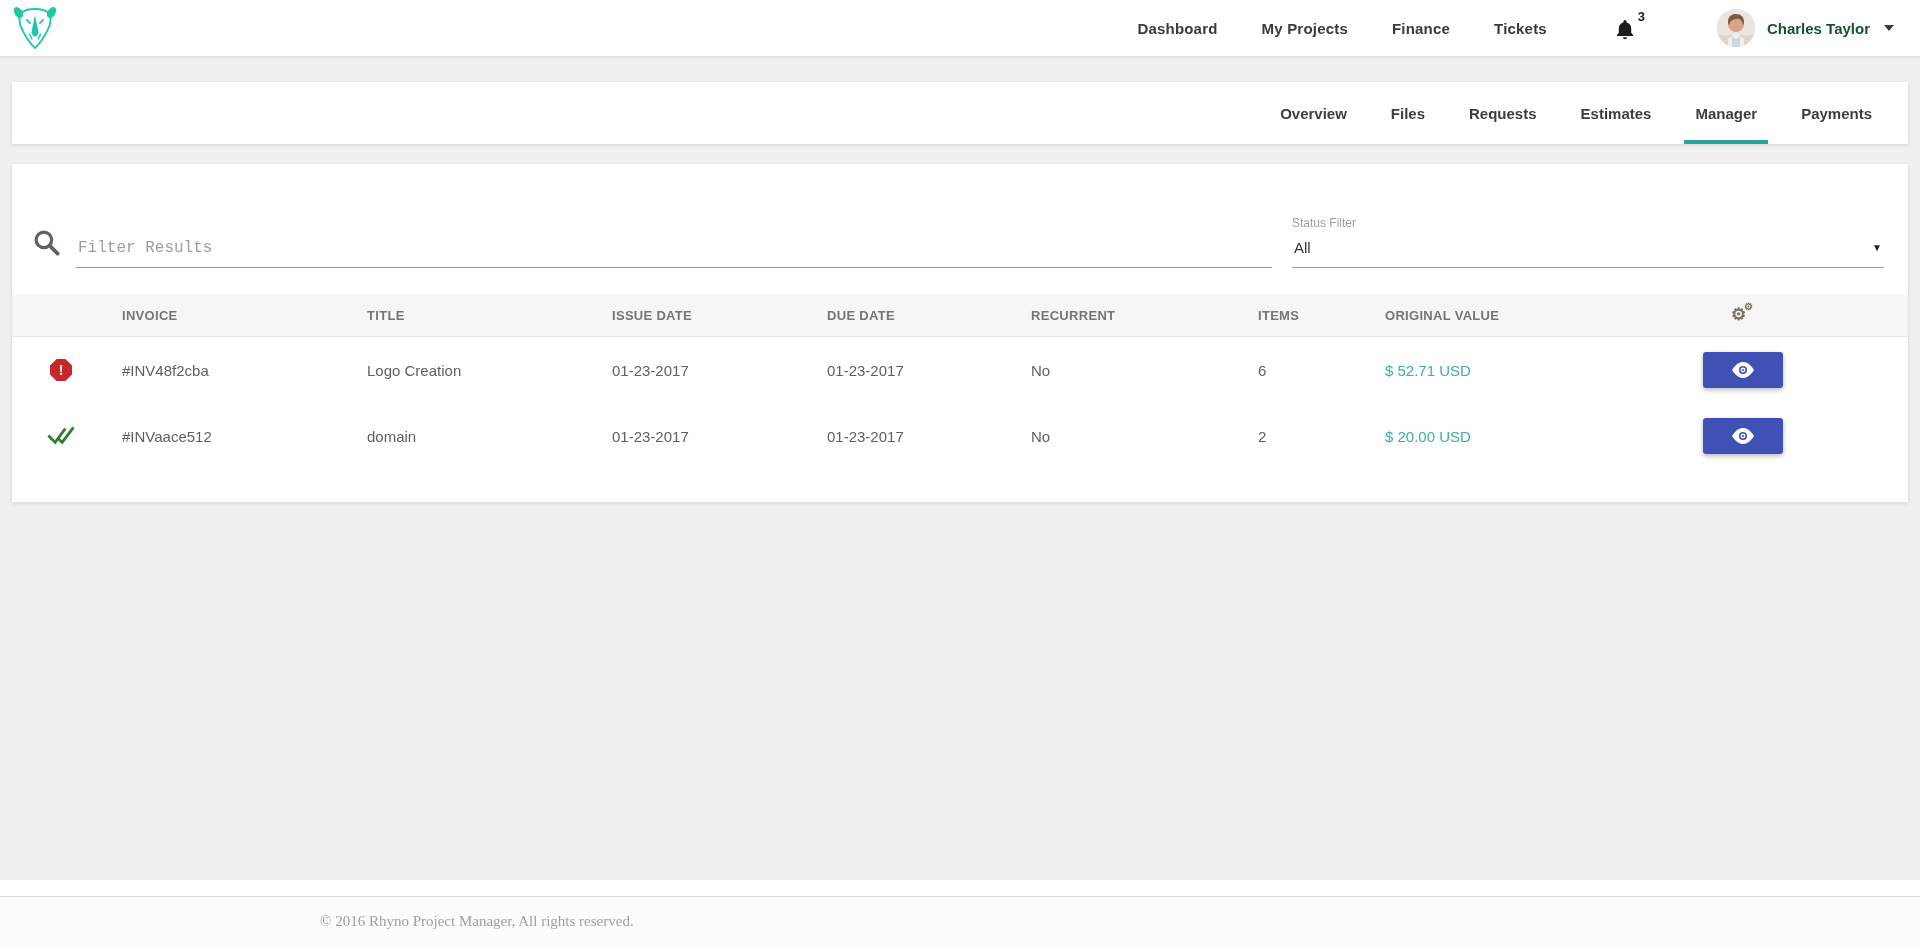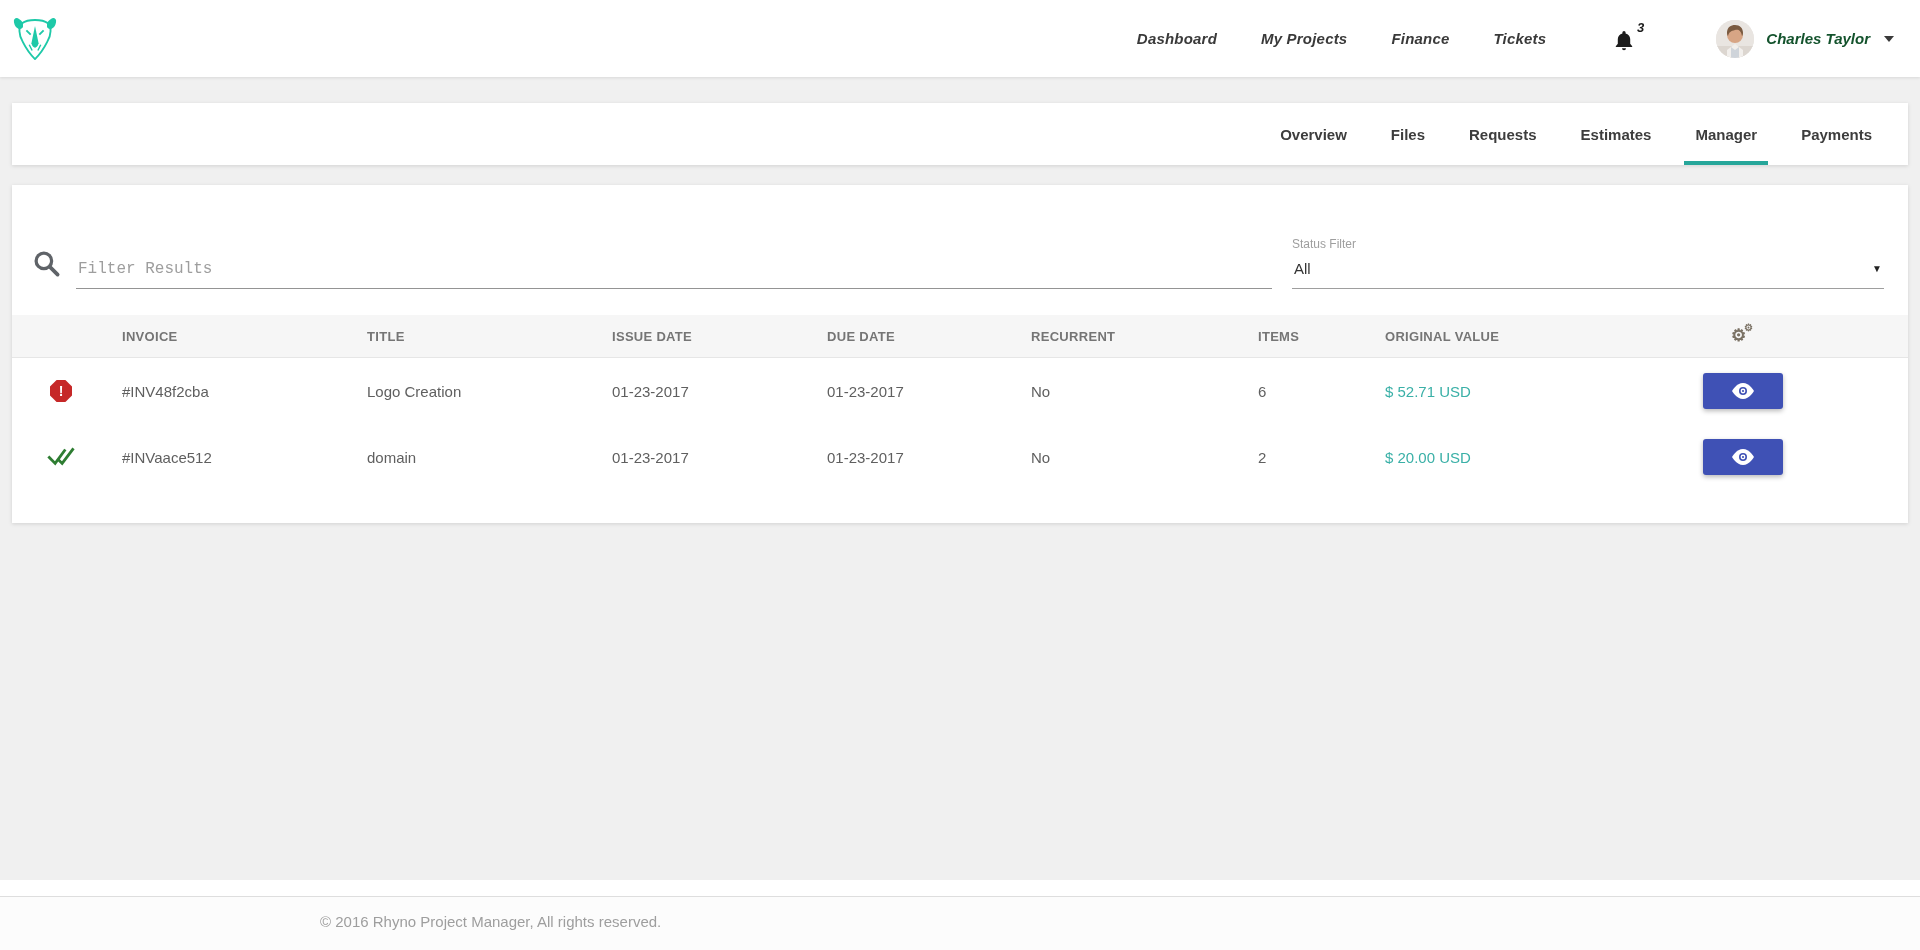--- a/index.html
+++ b/index.html
@@ -6,25 +6,25 @@
   html,body { width:1920px; height:950px; }
   body {
     font-family:"Liberation Sans", sans-serif;
     background:#f0f0f0;
     position:relative;
     overflow:hidden;
     color:#424242;
   }
   
   .topbar {
-    height:77px; background:#fff;
+    height:56px; background:#fff;
     box-shadow:0 1px 3px rgba(0,0,0,.10);
     display:flex; align-items:center;
     padding:0 26px 0 10px;
-    position:relative; z-index:5;font-style:italic;
+    position:relative; z-index:5;
   }
   .logo { width:50px; height:56px; display:flex; align-items:center; justify-content:center; cursor:pointer; }
   .topnav { margin-left:auto; display:flex; align-items:center; gap:44px; }
   .topnav a {
     text-decoration:none; color:#3a3a3a; font-size:15px; font-weight:700; letter-spacing:.2px; cursor:pointer;
   }
   .bell-wrap { position:relative; margin-left:22px; cursor:pointer; width:30px; height:34px; }
   .bell-wrap svg { position:absolute; left:0; bottom:2px; }
   .bell-count { position:absolute; top:-2px; right:-2px; font-size:13px; font-weight:700; color:#1c1c1c; }
   .user { display:flex; align-items:center; gap:12px; margin-left:30px; cursor:pointer; }
@@ -96,21 +96,21 @@
   .cogs .g1 { position:absolute; left:0; top:0; font-size:17px; line-height:20px; }
   .cogs .g2 { position:absolute; left:13px; top:-4px; font-size:10px; line-height:12px; }
   .eye-btn {
     width:80px; height:36px; border:none; border-radius:3px; background:#3f51b5;
     display:flex; align-items:center; justify-content:center; cursor:pointer;
     box-shadow:0 2px 5px rgba(0,0,0,.28);
   }
   
   .footer { position:absolute; left:0; bottom:0; width:100%; height:70px; background:#fcfcfc; }
   .footer-rule { height:17px; background:#fff; border-bottom:1px solid #dedede; }
-  .footer-text { padding:16px 0 0 320px; font-size:15px; color:#9e9e9e; }
+  .footer-text { padding:16px 0 0 320px; font-size:15px; color:#9e9e9e;font-family:Liberation Serif, serif; }
 </style>
 </head>
 <body>
 
 <header class="topbar">
   <div class="logo">
     <svg width="46" height="52" viewBox="0 0 64 72">
       <g fill="none" stroke="#1ec9a8" stroke-width="2.6" stroke-linejoin="round">
         <path d="M14 14 C6 4 2 8 5 16 C7 21 11 22 14 19 Z" fill="#1ec9a8"></path>
         <path d="M50 14 C58 4 62 8 59 16 C57 21 53 22 50 19 Z" fill="#1ec9a8"></path>

